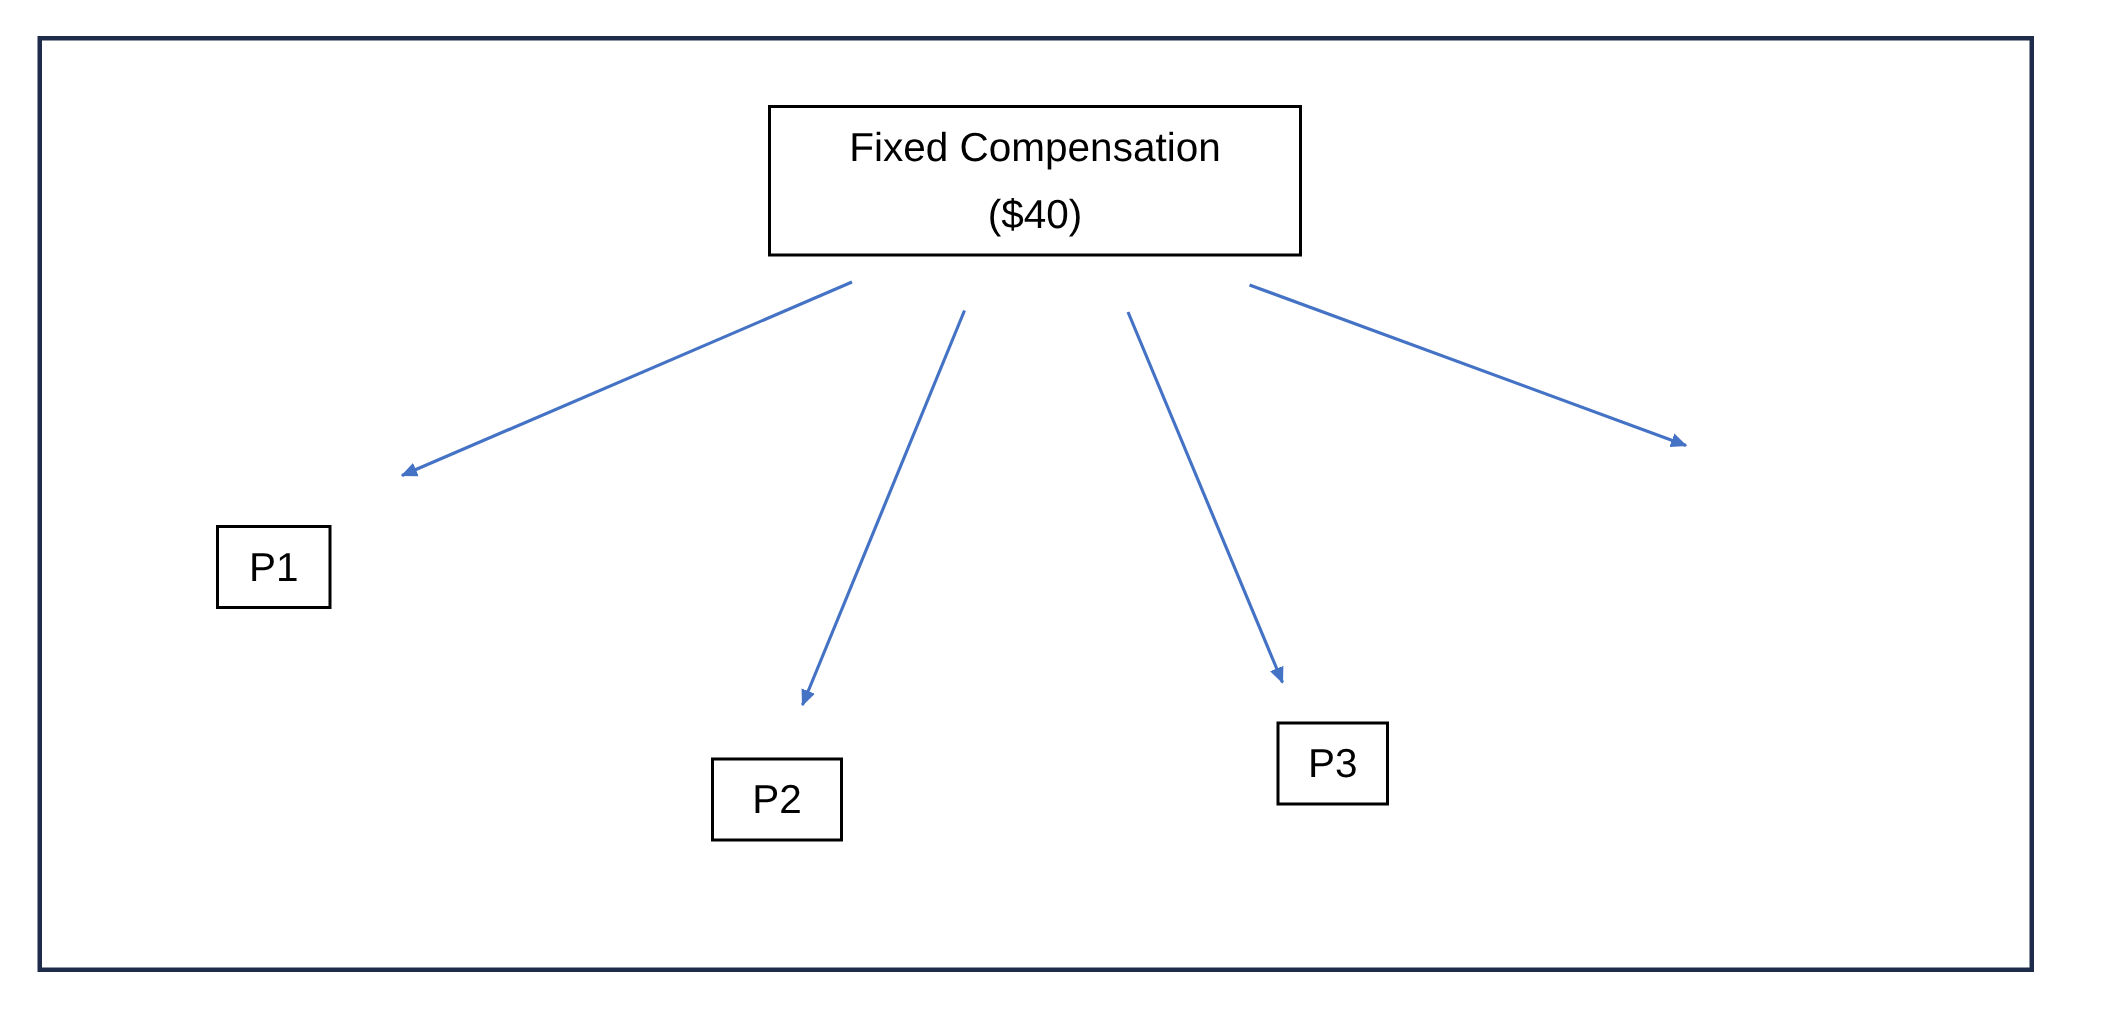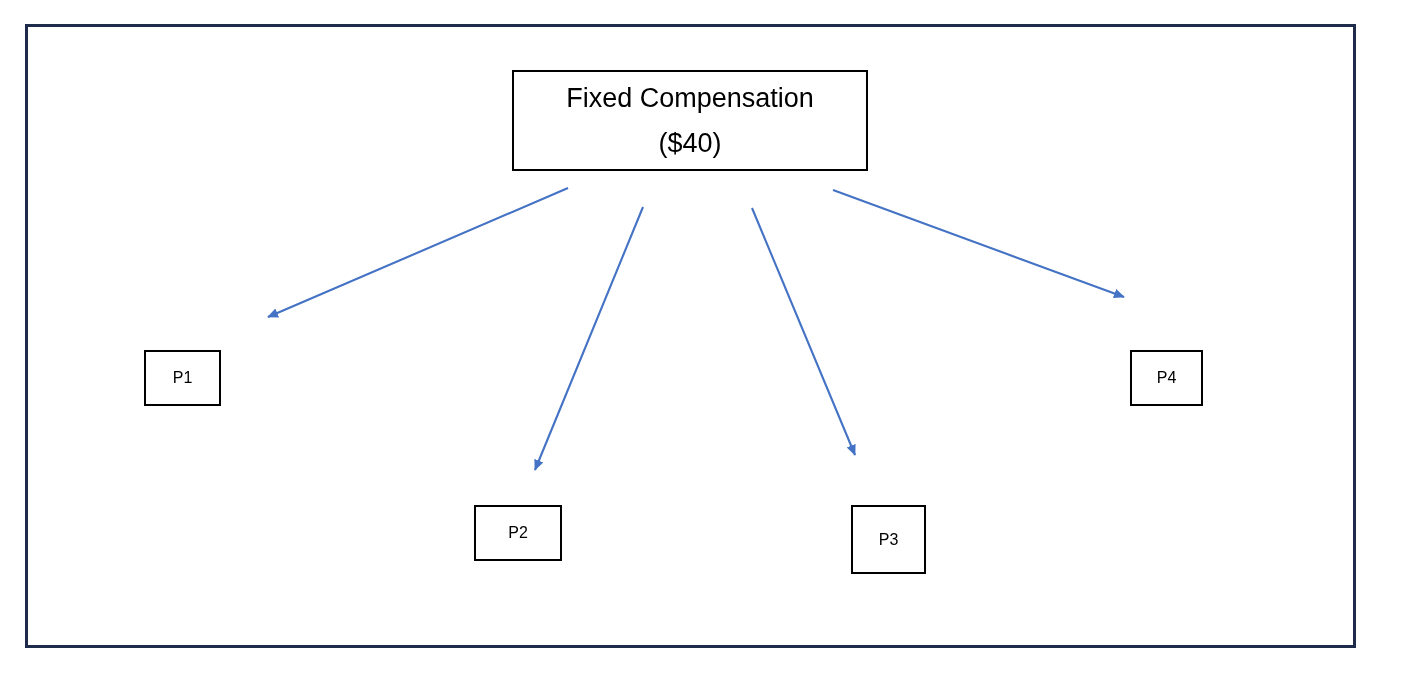--- a/index.html
+++ b/index.html
@@ -56,25 +56,25 @@
   }
   #root-box {
     left: 512px;
     top: 70px;
     width: 356px;
     height: 101px;
     font-size: 27px;
   }
   #root-box .line2 { margin-top: 2px; }
   .leaf-box {
-    font-size: 16px;
+    font-size: 27px;
   }
   #p1-box { left: 144px;  top: 350px; width: 77px; height: 56px; }
   #p2-box { left: 474px;  top: 505px; width: 88px; height: 56px; }
-  #p3-box { left: 851px;  top: 505px; width: 75px; height: 69px; }
+  #p3-box { left: 851px;  top: 481px; width: 75px; height: 56px; }
   #p4-box { left: 1130px; top: 350px; width: 73px; height: 56px; }
 </style>
 </head>
 <body>
 
 <div id="canvas">
 
   <div id="outer-frame"></div>
 
   <svg id="arrow-layer" viewBox="0 0 1404 684" width="1404" height="684" xmlns="http://www.w3.org/2000/svg">
@@ -103,17 +103,14 @@
   </div>
 
   <div id="p2-box" class="node-box leaf-box">
     <span>P2</span>
   </div>
 
   <div id="p3-box" class="node-box leaf-box">
     <span>P3</span>
   </div>
 
-  <div id="p4-box" class="node-box leaf-box">
-    <span>P4</span>
-  </div>
 
 </div>
 
 </body></html>

